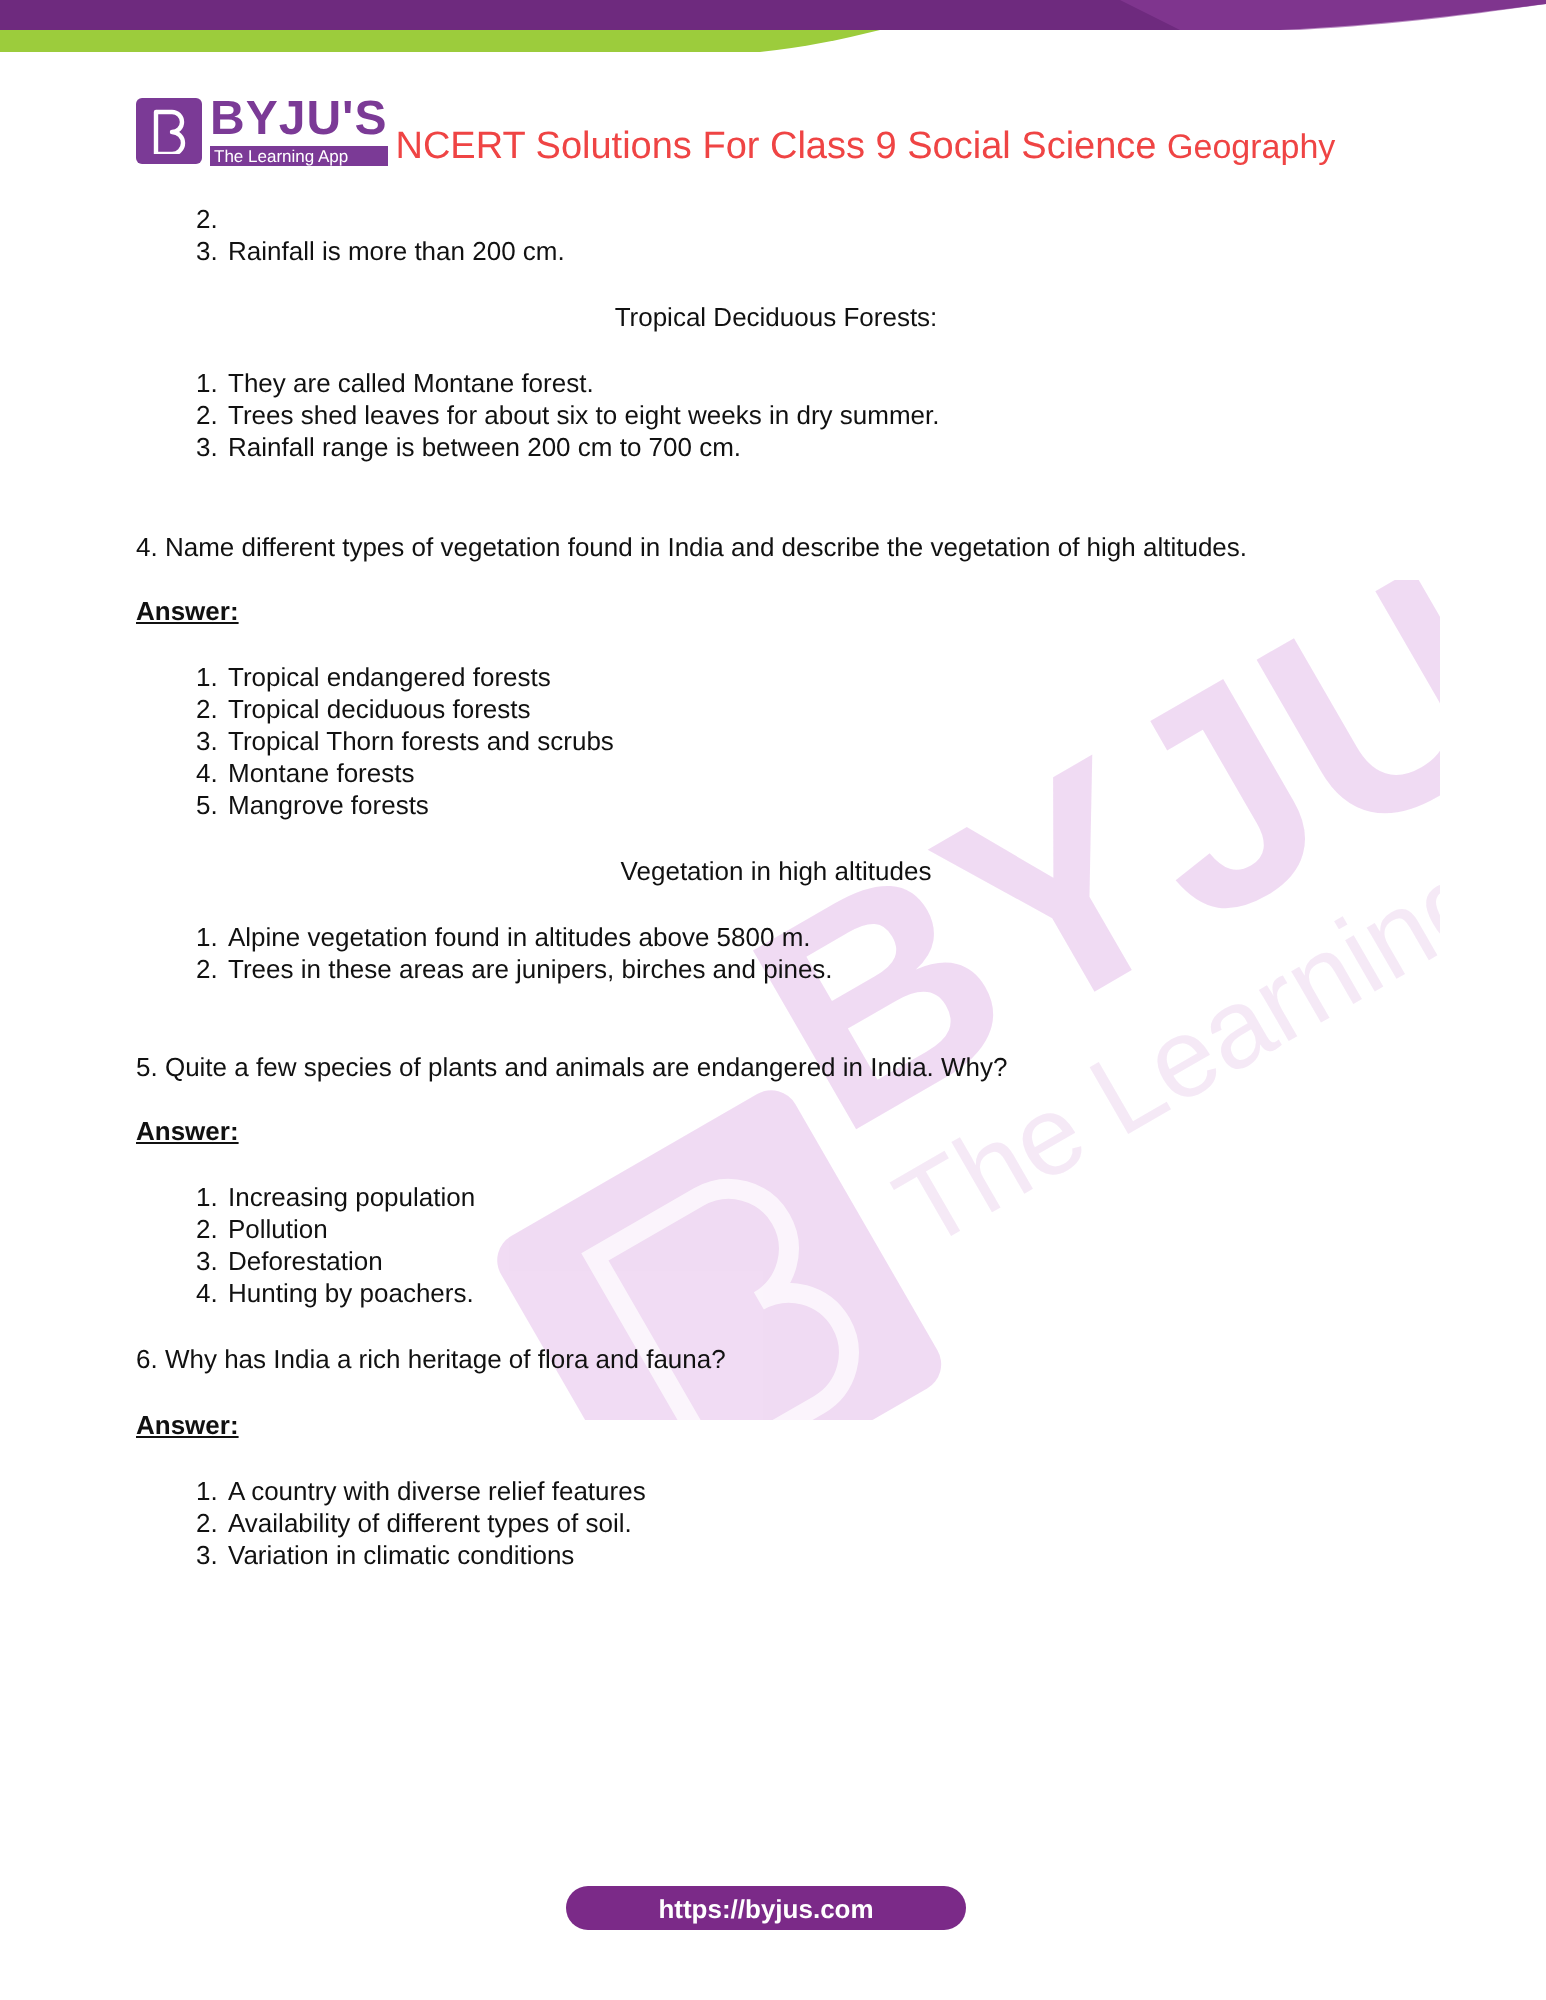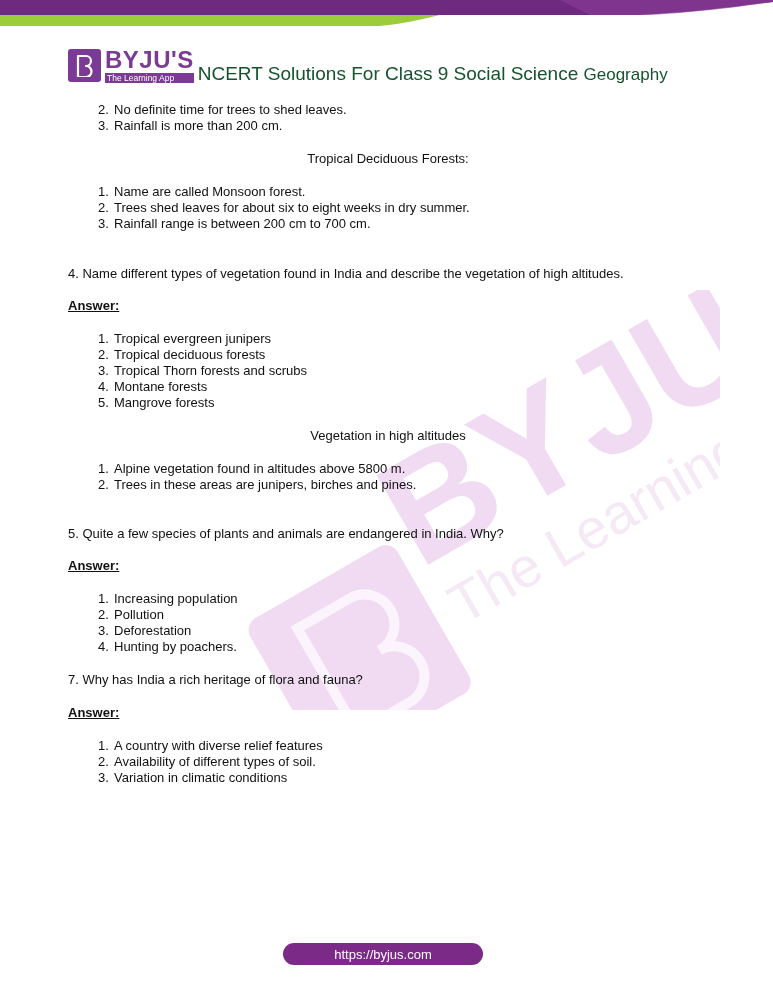--- a/index.html
+++ b/index.html
@@ -8,37 +8,37 @@
     font-family: "Liberation Sans", sans-serif; color: #111;
   }
   .top-bar { position: absolute; left: 0; top: 0; width: 773px; height: 28px; }
   .watermark { position: absolute; left: 200px; top: 290px; width: 520px; height: 420px; pointer-events: none; }
   .header { position: absolute; left: 68px; top: 45px; height: 38px; display: flex; align-items: flex-end; }
   .logo { display: flex; align-items: center; }
   .logo-box { width: 33px; height: 33px; background: #7b3a96; border-radius: 3px; display: flex; align-items: center; justify-content: center; }
   .logo-text { margin-left: 4px; display: flex; flex-direction: column; line-height: 1; }
   .logo-name { color: #7b3a96; font-weight: bold; font-size: 24px; letter-spacing: 0.5px; }
   .logo-tag { background: #7b3a96; color: #fff; font-size: 8.5px; padding: 1px 2px; margin-top: 1px; }
-  .header-title { font-size: 19px; margin-left: 4px; margin-bottom: -2px; color: #14532d; }
+  .header-title { font-size: 19px; margin-left: 4px; margin-bottom: -2px; color: #ef4444; }
   .header-title .sub { font-size: 17px; }
 
   .content { position: absolute; left: 68px; top: 102px; width: 640px; font-size: 13px; line-height: 16px; }
   .list { list-style: none; margin: 0; padding: 0; }
   .list li { display: flex; }
   .list .num { width: 46px; text-align: right; padding-right: 0; box-sizing: border-box; }
   .list .num span { display: inline-block; width: 16px; text-align: left; }
   .list .txt { padding-left: 0; }
   .para { margin: 0; text-align: center; }
   .q { font-weight: normal; margin: 0; }
   .ans { font-weight: bold; margin: 0; text-decoration: underline; }
 
   .footer-pill {
     position: absolute; left: 283px; top: 943px; width: 200px; height: 22px;
     background: #7b2a88; border-radius: 11px; color: #fff; font-size: 13px;
-    display: flex; align-items: center; justify-content: center;
+    display: flex; align-items: center; justify-content: center; font-weight: bold;
   }
 </style>
 </head>
 <body>
 
 <svg class="top-bar" viewBox="0 0 773 28" preserveAspectRatio="none">
   <path d="M0 0 H773 V2 C740 6 700 12 640 15 L0 15 Z" fill="#6e2a7e"></path>
   <path d="M560 0 H773 V2 C745 6 705 12 650 15 L590 15 Z" fill="#8a3d99" opacity="0.6"></path>
   <path d="M0 15 H440 C420 20 400 24 380 26 L0 26 Z" fill="#9ccc3c"></path>
 </svg>
@@ -70,52 +70,51 @@
     <span>NCERT Solutions For Class 9 Social Science</span>
     <span class="sub">Geography</span>
   </div>
 </div>
 
 <div class="content">
 
   <ol class="list">
     <li>
         <span class="num"><span>2.</span></span>
-        <span class="txt">No definite time for trees to shed leaves.</span>
       </li>
     <li>
         <span class="num"><span>3.</span></span>
         <span class="txt">Rainfall is more than 200 cm.</span>
       </li>
   </ol>
 
   <p class="para" style="margin-top:17px">Tropical Deciduous Forests:</p>
 
   <ol class="list" style="margin-top:17px">
     <li>
         <span class="num"><span>1.</span></span>
-        <span class="txt">Name are called Monsoon forest.</span>
+        <span class="txt">They are called Montane forest.</span>
       </li>
     <li>
         <span class="num"><span>2.</span></span>
         <span class="txt">Trees shed leaves for about six to eight weeks in dry summer.</span>
       </li>
     <li>
         <span class="num"><span>3.</span></span>
         <span class="txt">Rainfall range is between 200 cm to 700 cm.</span>
       </li>
   </ol>
 
   <p class="q" style="margin-top:33px;line-height:17px">4. Name different types of vegetation found in India and describe the vegetation of high altitudes.</p>
   <p class="ans" style="margin-top:16px">Answer:</p>
 
   <ol class="list" style="margin-top:17px">
     <li>
         <span class="num"><span>1.</span></span>
-        <span class="txt">Tropical evergreen junipers</span>
+        <span class="txt">Tropical endangered forests</span>
       </li>
     <li>
         <span class="num"><span>2.</span></span>
         <span class="txt">Tropical deciduous forests</span>
       </li>
     <li>
         <span class="num"><span>3.</span></span>
         <span class="txt">Tropical Thorn forests and scrubs</span>
       </li>
     <li>
@@ -156,21 +155,21 @@
     <li>
         <span class="num"><span>3.</span></span>
         <span class="txt">Deforestation</span>
       </li>
     <li>
         <span class="num"><span>4.</span></span>
         <span class="txt">Hunting by poachers.</span>
       </li>
   </ol>
 
-  <p class="q" style="margin-top:17px">7. Why has India a rich heritage of flora and fauna?</p>
+  <p class="q" style="margin-top:17px">6. Why has India a rich heritage of flora and fauna?</p>
   <p class="ans" style="margin-top:17px">Answer:</p>
 
   <ol class="list" style="margin-top:17px">
     <li>
         <span class="num"><span>1.</span></span>
         <span class="txt">A country with diverse relief features</span>
       </li>
     <li>
         <span class="num"><span>2.</span></span>
         <span class="txt">Availability of different types of soil.</span>

